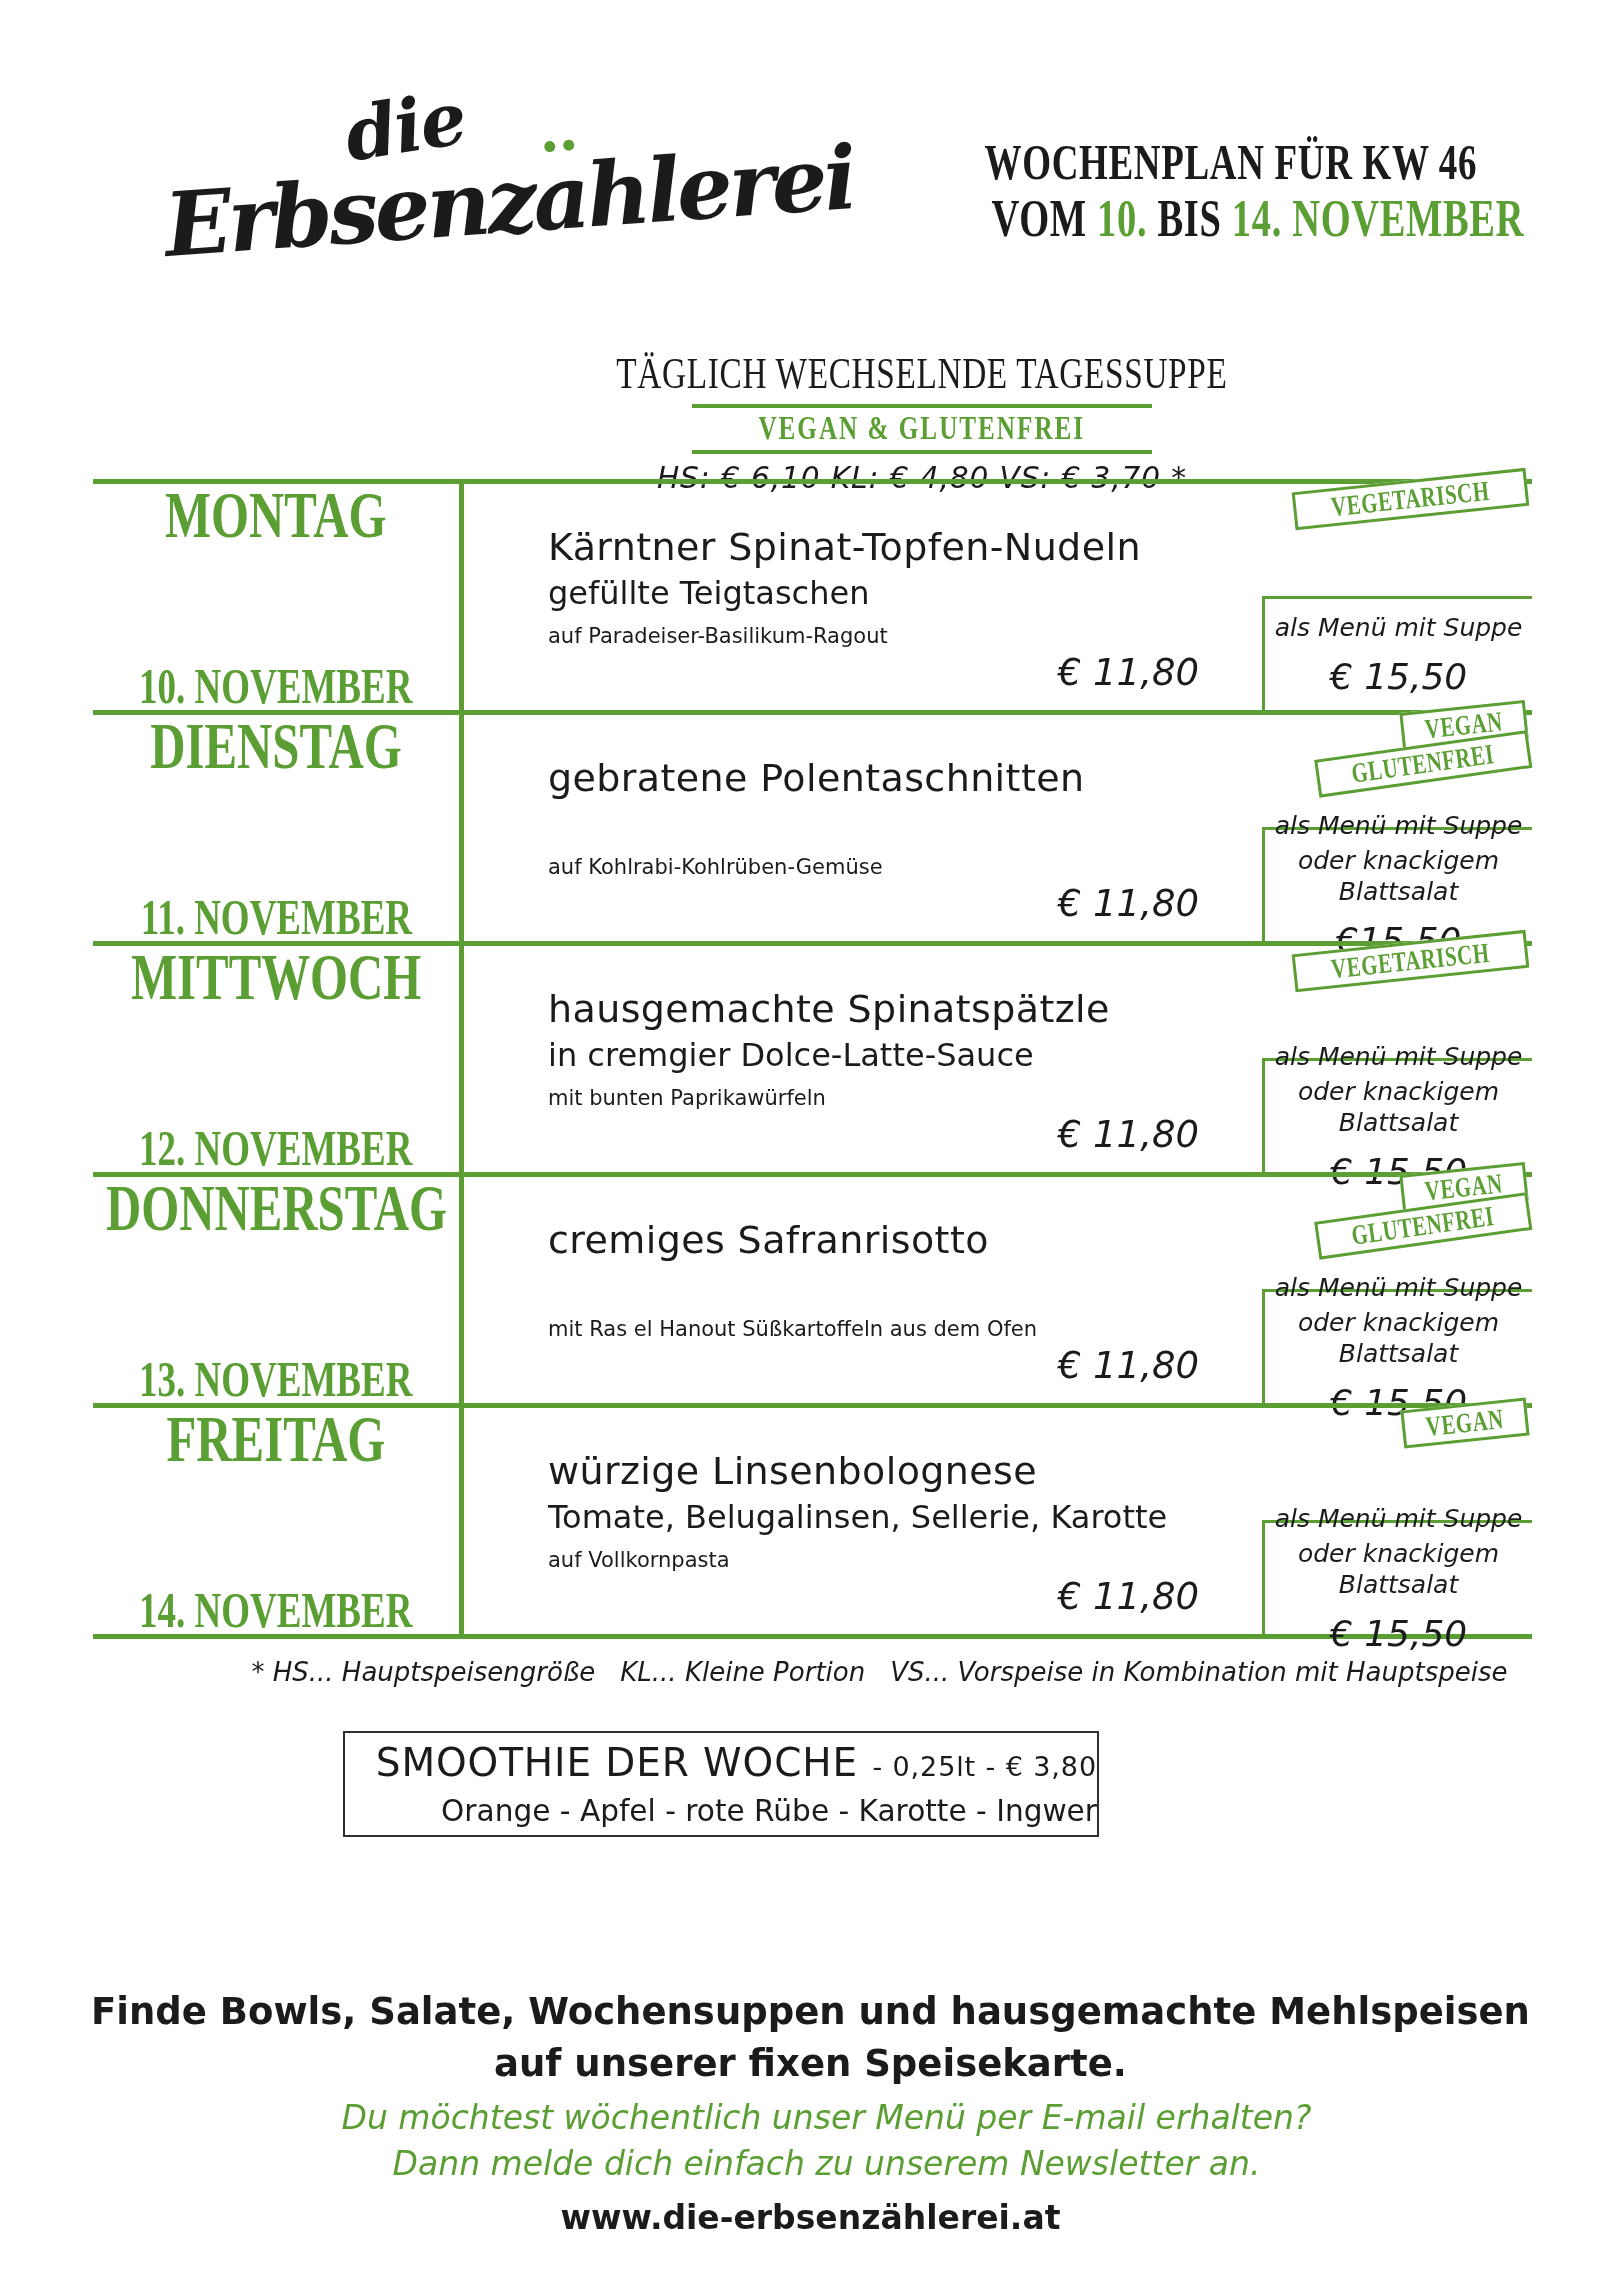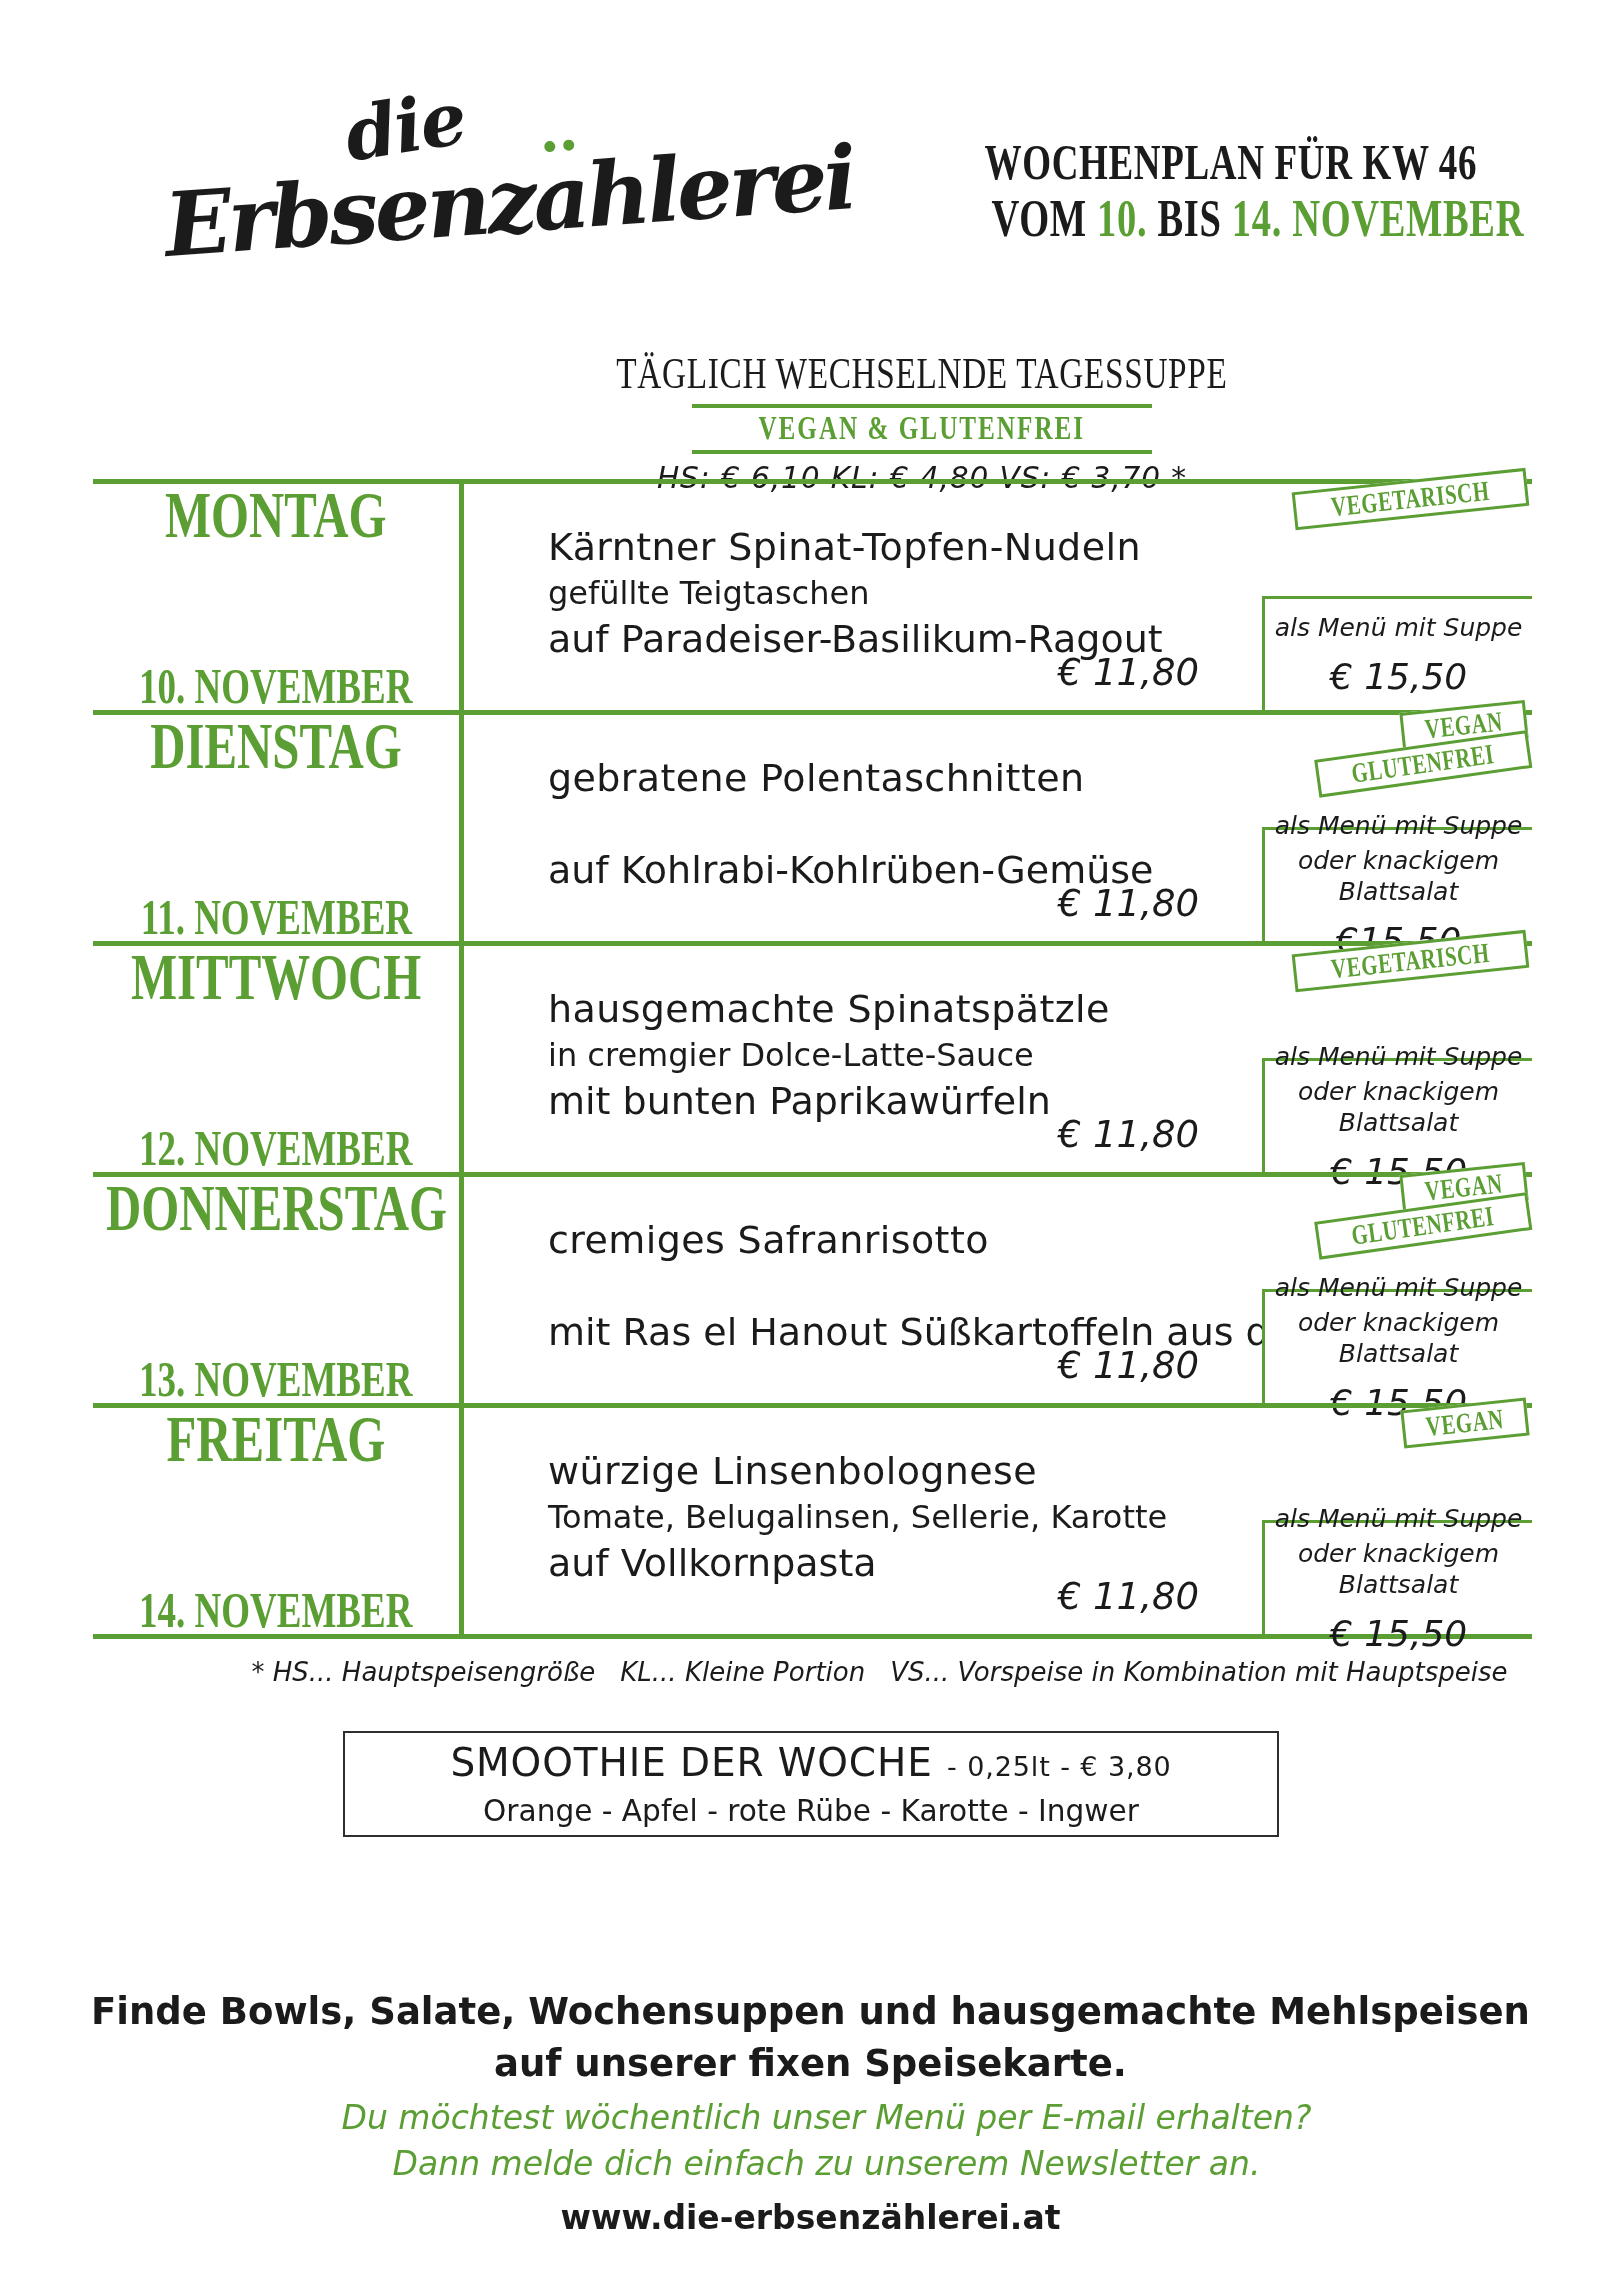--- a/index.html
+++ b/index.html
@@ -61,21 +61,21 @@
     position:absolute; left:0; top:0; bottom:0; width:371px;
     border-right:5.4px solid var(--green);
     display:flex; flex-direction:column; align-items:center; justify-content:space-between; gap:3px;
     color:var(--green); font-family:"Liberation Serif", serif; font-weight:700; text-align:center;
   }
   .day-name { font-size:66px; line-height:.95; letter-spacing:0; }
   .day-date { font-size:50px; line-height:.95; }
   .dishcell { position:absolute; left:376px; top:0; right:0; bottom:0; }
   .dish-title { position:absolute; left:79px; top:41px; font-size:38px; letter-spacing:0.4px; }
   .dish-sub   { position:absolute; left:79px; top:90px; font-size:32px; }
-  .dish-desc  { position:absolute; left:79px; top:133px; font-size:38px; }
+  .dish-desc  { position:absolute; left:79px; top:140px; font-size:21px; }
   .dish-price { position:absolute; right:333px; bottom:16px; font-size:37px; font-style:italic; }
   .menubox {
     position:absolute; right:0; top:100px; bottom:0; width:270px;
     border:3.6px solid var(--green); border-right:none; border-bottom:none;
     display:flex; flex-direction:column; align-items:center; justify-content:center;
     gap:3.6px; padding:3.6px 7.2px; text-align:center; background:#fff;margin-top:12px;
   }
   .box-line  { font-style:italic; font-size:25px; line-height:1.25; }
   .box-price { font-style:italic; font-size:36px; margin-top:9px; }
   .badges {
@@ -91,23 +91,23 @@
 
   
   .footnote {
     position:absolute; left:93px; top:1657px; width:1439px;
     display:flex; justify-content:center; gap:25px; padding-left:134px;
     font-style:italic; font-size:26px;
   }
 
   
   .smoothie {
-    position:absolute; left:343px; top:1731px; width:936px; height:106px;
+    position:absolute; left:343px; top:1731px; width:756px; height:106px;
     border:2.7px solid #2e2e2e;
-    display:flex; flex-direction:column; align-items:center; justify-content:center; gap:9px;
+    display:flex; flex-direction:column; align-items:flex-end; justify-content:center; gap:9px;
   }
   .sm-top { display:flex; align-items:baseline; gap:14.3px; }
   .sm-title { font-size:39px; letter-spacing:0.9px; }
   .sm-meta  { font-size:27px; letter-spacing:0.9px; }
   .sm-ing   { font-size:29.6px; }
 
   
   .footer { position:absolute; left:0; top:1986px; width:1621px; text-align:center; }
   .f-bold  { font-size:37px; font-weight:700; line-height:1.4; }
   .f-green { color:var(--green); font-style:italic; font-size:33px; line-height:1.4;margin-left:32px; }

